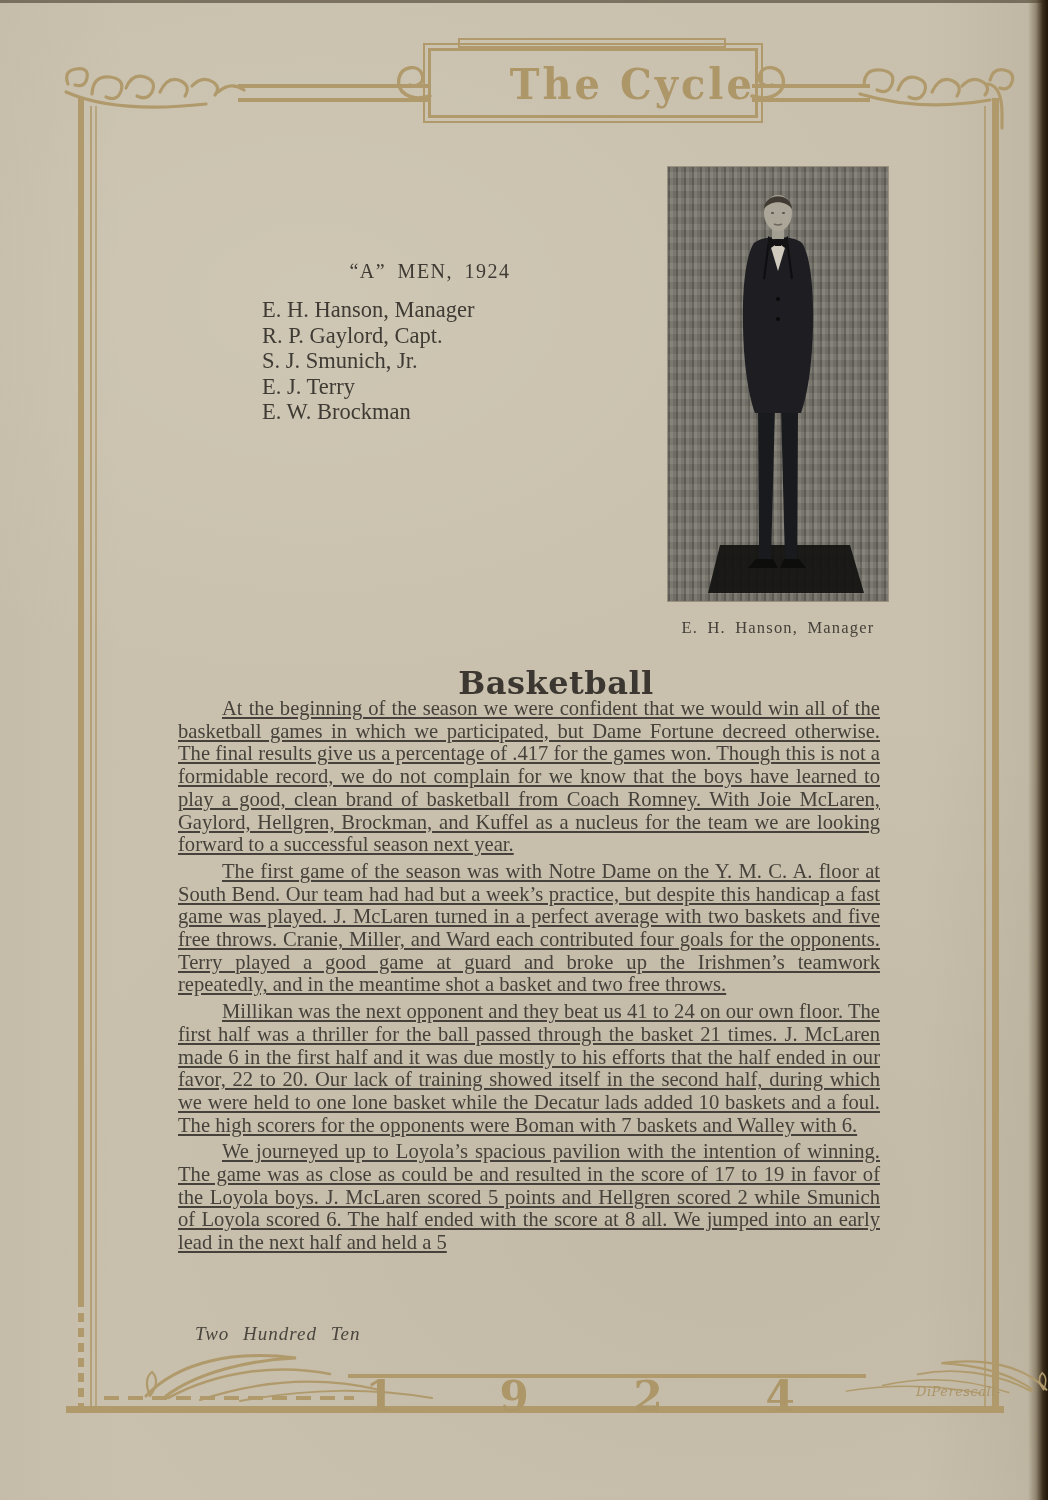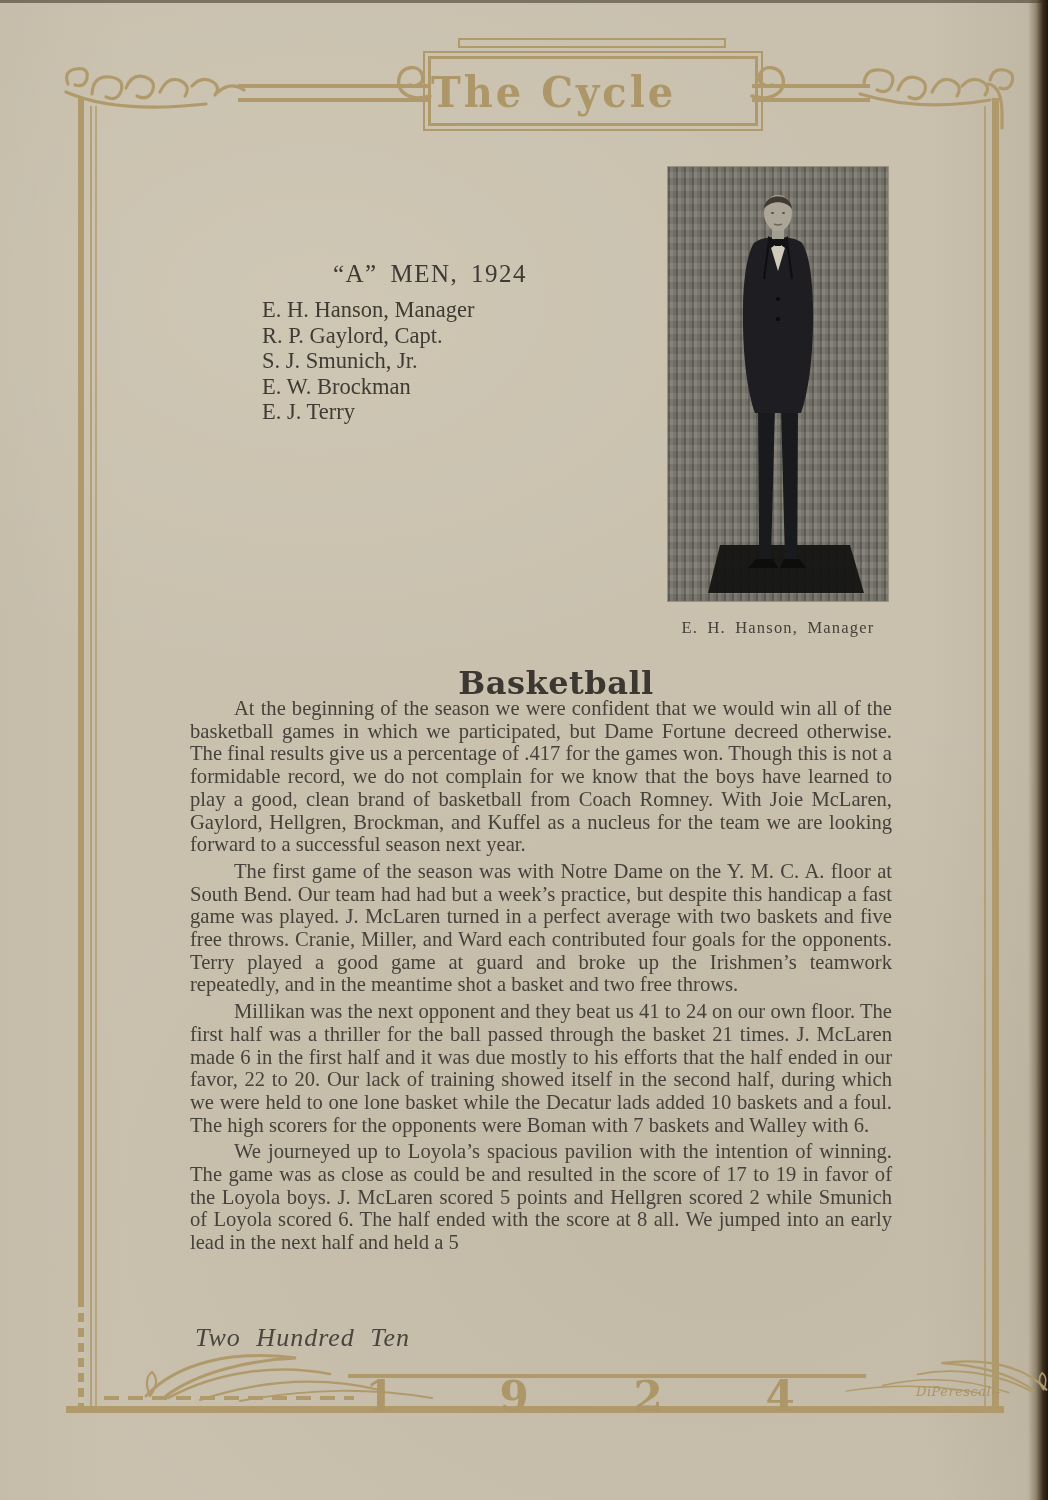--- a/index.html
+++ b/index.html
@@ -26,49 +26,49 @@
   .br-thick{left:992px;top:98px;width:7px;height:1314px;}
   .b-bottom{left:66px;top:1406px;width:938px;height:7px;}
   .bl-dashes{left:77px;top:1298px;width:8px;height:108px;
     background:repeating-linear-gradient(180deg, rgba(0,0,0,0) 0 9px, #c9c1ae 9px 15px);}
   .bottom-dashes{left:104px;top:1396px;width:250px;height:4px;
     background:repeating-linear-gradient(90deg,#b09a6c 0 15px, rgba(0,0,0,0) 15px 24px);}
   
   .rail{height:10px;border-top:4px solid #b09a6c;border-bottom:4px solid #b09a6c;}
   .rail-left{left:238px;top:84px;width:190px;}
   .rail-right{left:752px;top:84px;width:118px;}
-  .banner{left:428px;top:56px;width:324px;height:64px;border:3px solid #b09a6c;
-    outline:2px solid #b09a6c;outline-offset:3px;display:flex;align-items:center;justify-content:flex-start;}
+  .banner{left:428px;top:48px;width:324px;height:64px;border:3px solid #b09a6c;
+    outline:2px solid #b09a6c;outline-offset:3px;display:flex;align-items:center;justify-content:flex-end;}
   .banner-cap{left:458px;top:38px;width:264px;height:6px;border:2px solid #b09a6c;}
   .banner-text{font-family:"DejaVu Serif", serif;font-weight:bold;font-size:40px;color:#ad9668;
     letter-spacing:3px;transform:scaleY(1.05);}
   .curl-svg{overflow:visible;}
   
-  .roster-title{left:190px;top:260px;width:480px;text-align:center;font-size:25px;
+  .roster-title{left:190px;top:260px;width:480px;text-align:center;font-size:20px;
     letter-spacing:1.5px;word-spacing:5px;color:#3f3b34;}
   .roster-list{left:262px;top:297px;width:380px;list-style:none;margin:0;padding:0;
     font-size:22.5px;line-height:25.6px;color:#3f3b34;}
   
   .photo{left:668px;top:167px;width:220px;height:434px;
     background:#7b786f;
     background-image:
       repeating-linear-gradient(90deg, rgba(35,35,33,.28) 0 2px, rgba(150,148,140,.22) 2px 5px, rgba(95,93,87,.20) 5px 8px),
       repeating-linear-gradient(0deg, rgba(0,0,0,.07) 0 7px, rgba(255,255,255,.05) 7px 13px);
     box-shadow:0 0 0 1px rgba(60,55,45,.35);}
   .photo svg{position:absolute;left:0;top:0;}
   .photo-caption{left:655px;top:618px;width:246px;text-align:center;font-size:16.5px;
     letter-spacing:1.2px;word-spacing:4px;color:#45413a;}
   
   .article-title{left:190px;top:648px;width:700px;text-align:center;margin:16px;
     font-family:"DejaVu Serif", serif;font-weight:600;font-size:32px;color:#3c3831;letter-spacing:.5px;}
-  .article-body{left:190px;top:697px;width:702px;text-align:justify;
-    font-size:20.6px;line-height:22.7px;color:#46423b;}
+  .article-body{left:178px;top:697px;width:702px;text-align:justify;
+    font-size:20.6px;line-height:22.7px;color:#46423b;text-decoration:underline;}
   .article-body p{margin:0 0 4px 0;text-indent:44px;}
   
-  .folio{left:195px;top:1323px;font-style:italic;font-size:26px;letter-spacing:1px;
+  .folio{left:195px;top:1323px;font-style:italic;font-size:19px;letter-spacing:1px;
     word-spacing:8px;color:#4a463f;}
   .year-rail{left:348px;top:1374px;width:518px;height:4px;}
   .year-digit{top:1376px;width:40px;text-align:center;font-family:"DejaVu Serif", serif;
     font-size:42px;font-weight:bold;color:#ad9668;line-height:42px;}
   .yd0{left:360px;} .yd1{left:494px;} .yd2{left:628px;} .yd3{left:760px;}
   .signature{left:916px;top:1384px;font-style:italic;font-size:13px;color:#ab9466;
     font-family:"DejaVu Serif", serif;letter-spacing:.5px;}
 </style>
 </head>
 <body>
@@ -122,22 +122,22 @@
       <path d="M4 34 q60 18 130 6"></path>
       <path d="M132 24 q14 2 14 30 l0 14"></path>
     </g>
   </svg>
 
   <div class="abs roster-title">“A” MEN, 1924</div>
   <ul class="abs roster-list">
     <li>E. H. Hanson, Manager</li>
     <li>R. P. Gaylord, Capt.</li>
     <li>S. J. Smunich, Jr.</li>
+    <li>E. J. Terry</li>
     <li>E. W. Brockman</li>
-    <li>E. J. Terry</li>
   </ul>
 
   <div class="abs photo">
     <svg width="220" height="434" viewBox="0 0 220 434">
       <polygon points="52,378 182,378 196,426 40,426" fill="#121210" opacity="0.93"></polygon>
       <polygon points="90,240 107,240 103,394 91,394" fill="#191a1d"></polygon>
       <polygon points="113,240 130,240 129,394 117,394" fill="#191a1d"></polygon>
       <path d="M88 392 h17 l5 9 h-30 z" fill="#0d0d0c"></path>
       <path d="M116 392 h15 l7 9 h-26 z" fill="#0d0d0c"></path>
       <path d="M86 76 C94 68 126 68 134 76 C142 88 146 120 145 160 C144 205 138 232 133 246 L87 246 C82 232 76 205 75 160 C74 120 78 88 86 76 Z" fill="#1d1d22"></path>

